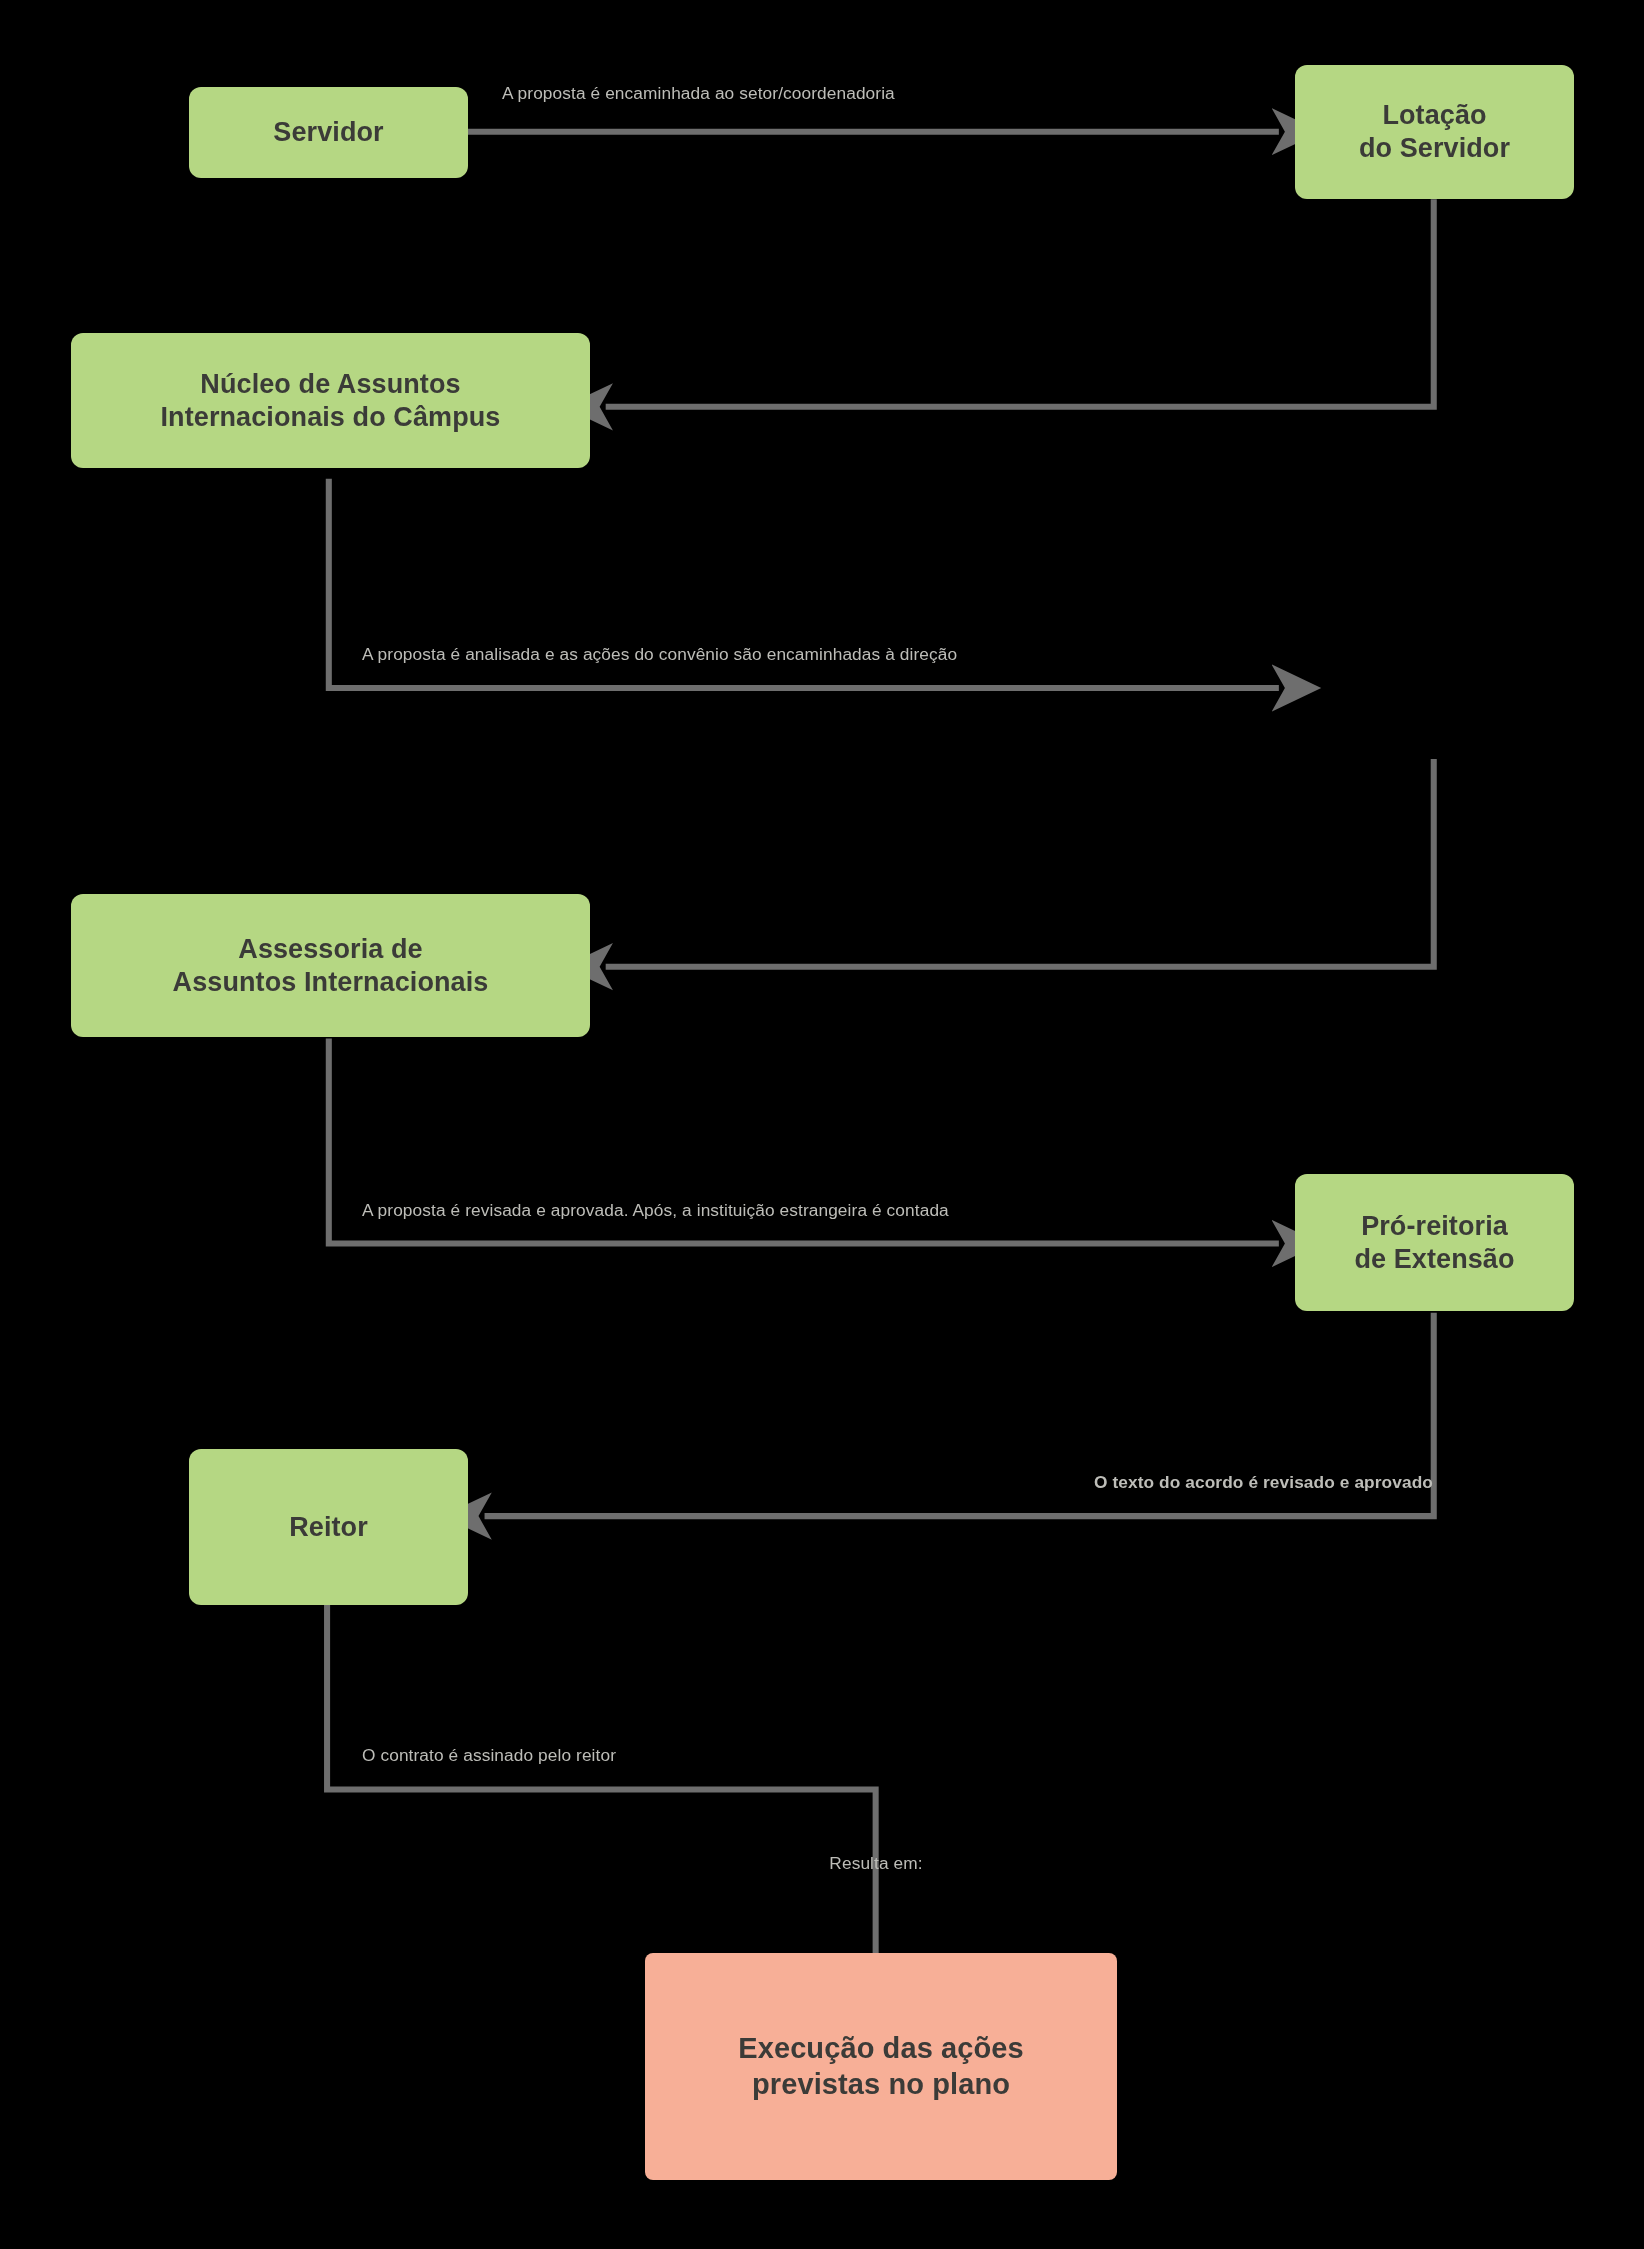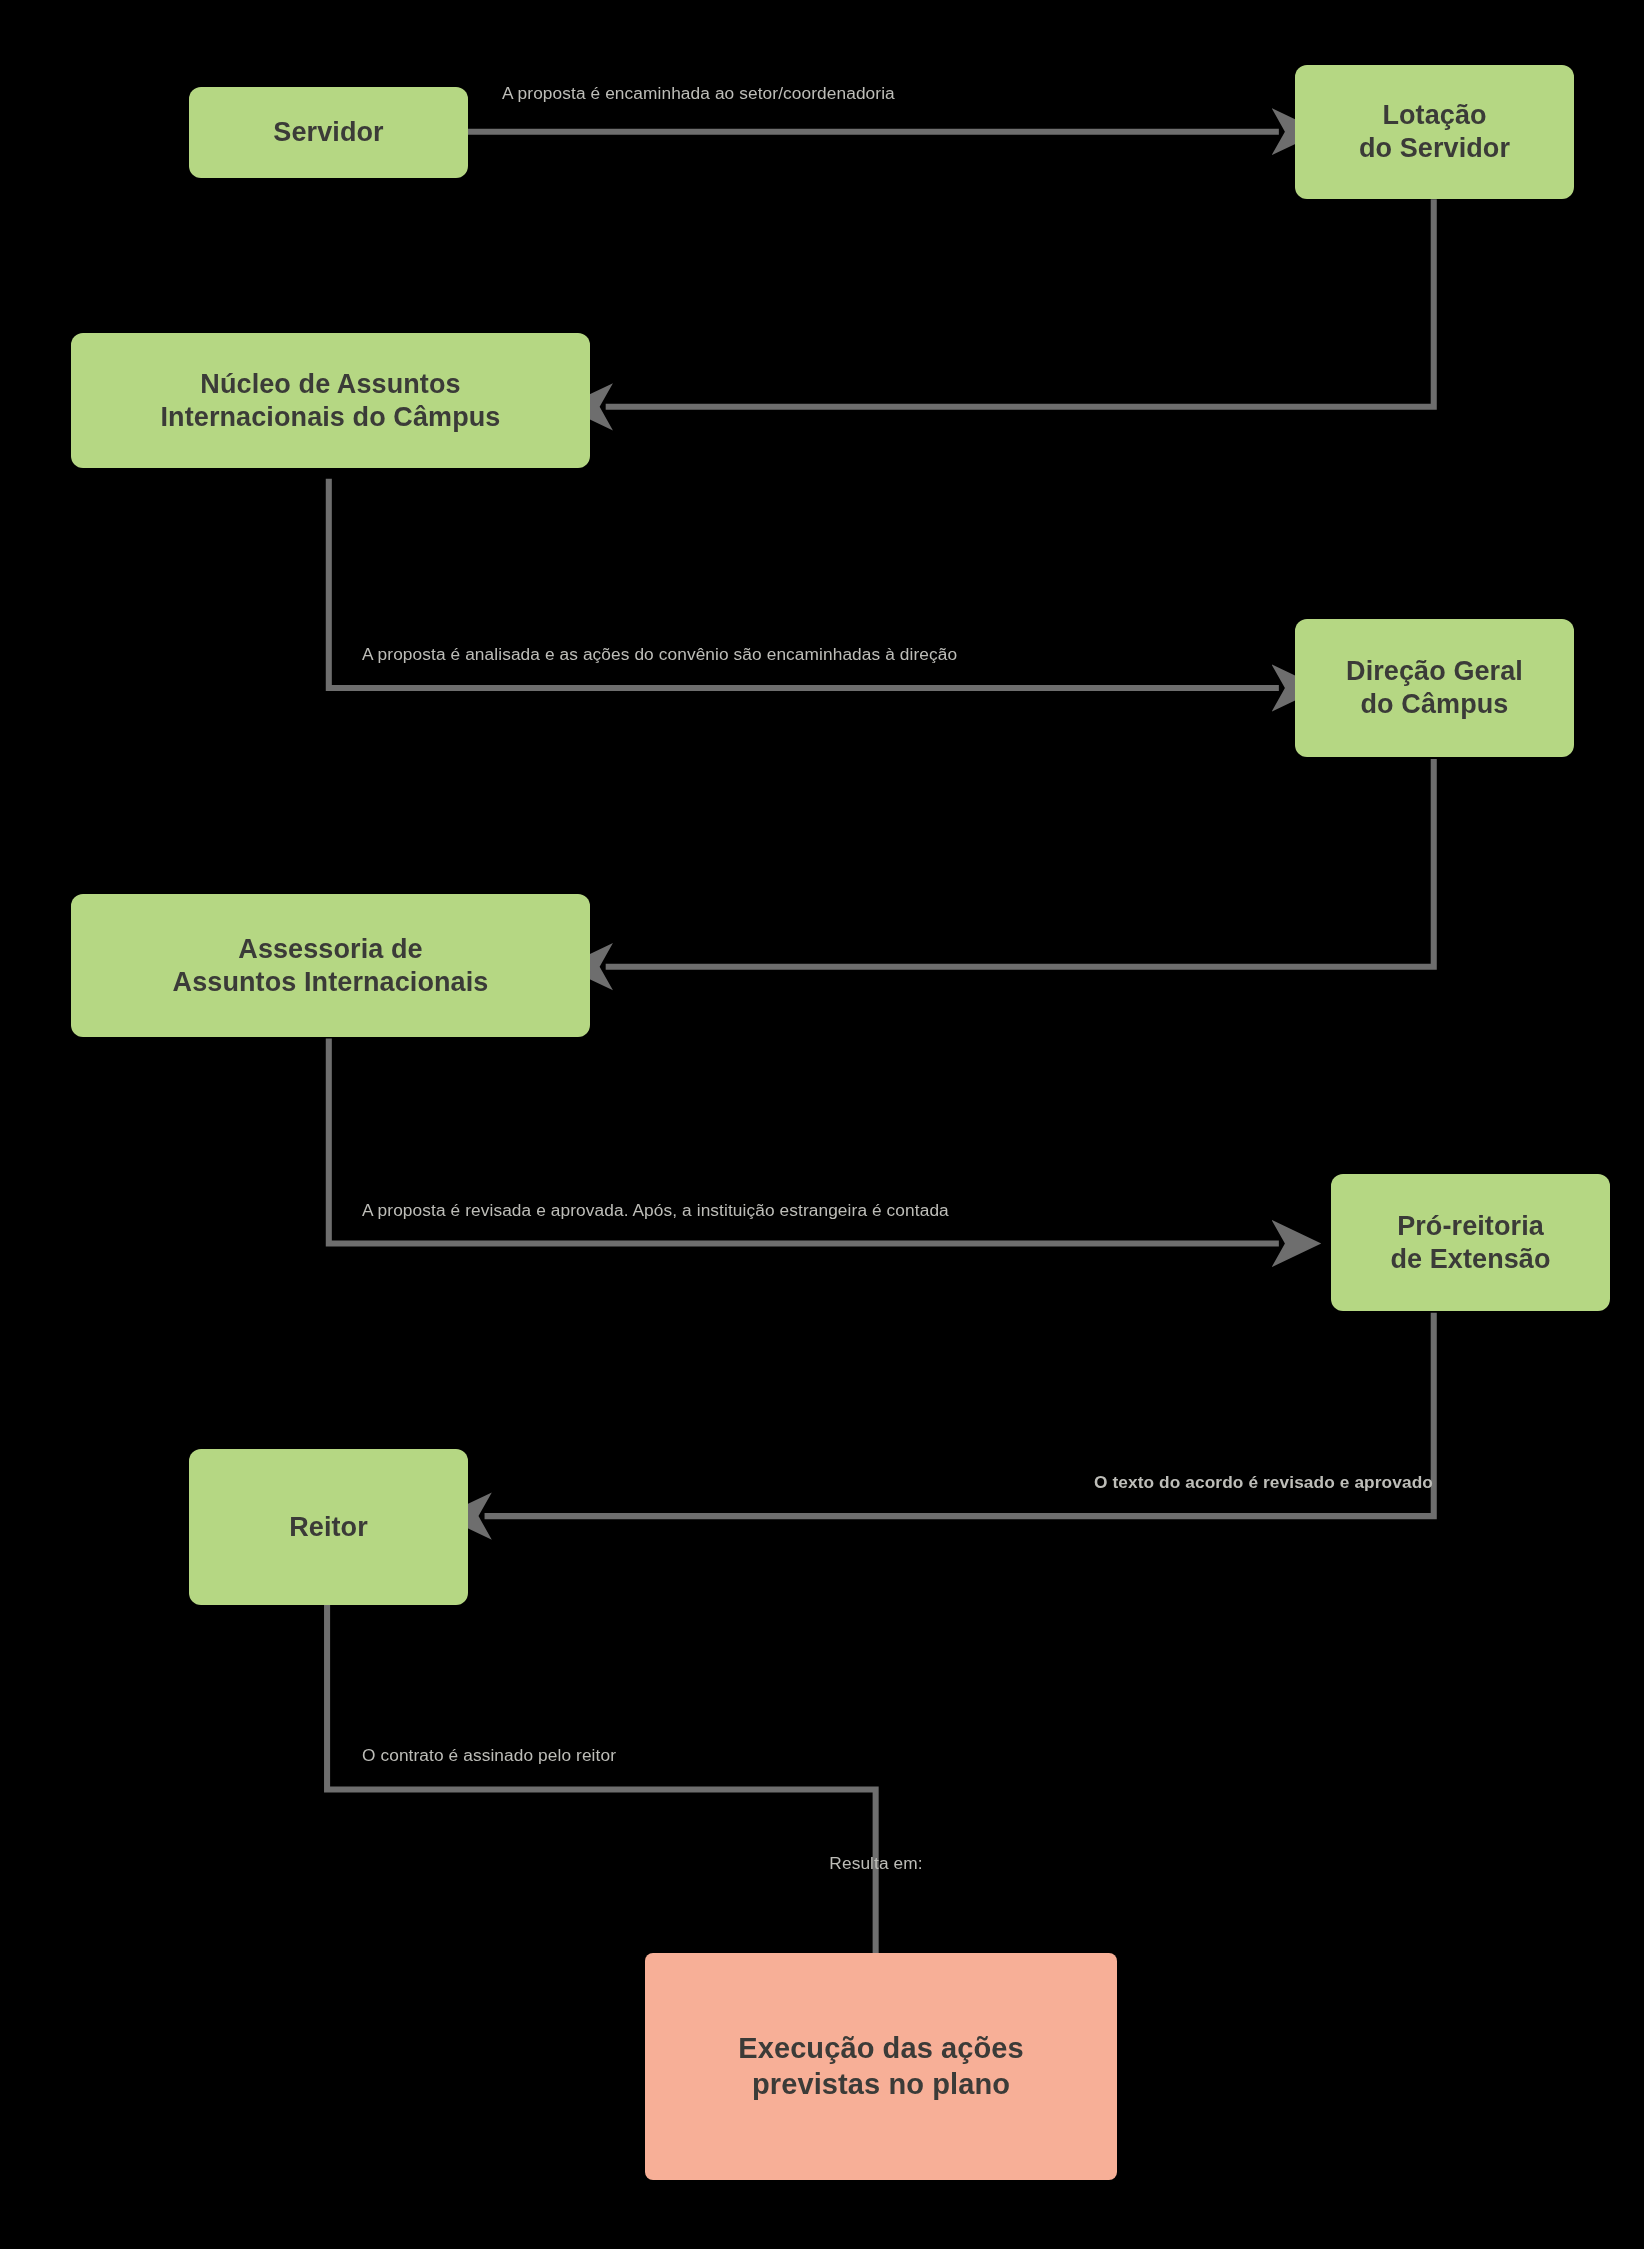--- a/index.html
+++ b/index.html
@@ -106,31 +106,27 @@
   <div class="node-box node-green" style="left:1295px; top:65px; width:279px; height:134px; font-size:27px;">
     <span class="node-label">Lotação
 do Servidor</span>
   </div>
 
   <div class="node-box node-green" style="left:71px; top:333px; width:519px; height:135px; font-size:27px;">
     <span class="node-label">Núcleo de Assuntos
 Internacionais do Câmpus</span>
   </div>
 
-  <div class="node-box node-green" style="left:1295px; top:619px; width:279px; height:138px; font-size:27px;">
-    <span class="node-label">Direção Geral
-do Câmpus</span>
-  </div>
 
   <div class="node-box node-green" style="left:71px; top:894px; width:519px; height:143px; font-size:27px;">
     <span class="node-label">Assessoria de
 Assuntos Internacionais</span>
   </div>
 
-  <div class="node-box node-green" style="left:1295px; top:1174px; width:279px; height:137px; font-size:27px;margin-left:36px;">
+  <div class="node-box node-green" style="left:1295px; top:1174px; width:279px; height:137px; font-size:27px;">
     <span class="node-label">Pró-reitoria
 de Extensão</span>
   </div>
 
   <div class="node-box node-green" style="left:189px; top:1449px; width:279px; height:156px; font-size:27px;">
     <span class="node-label">Reitor</span>
   </div>
 
   <div class="node-box node-pink" style="left:645px; top:1953px; width:472px; height:227px; font-size:29px; border-radius:8px;">
     <span class="node-label">Execução das ações

